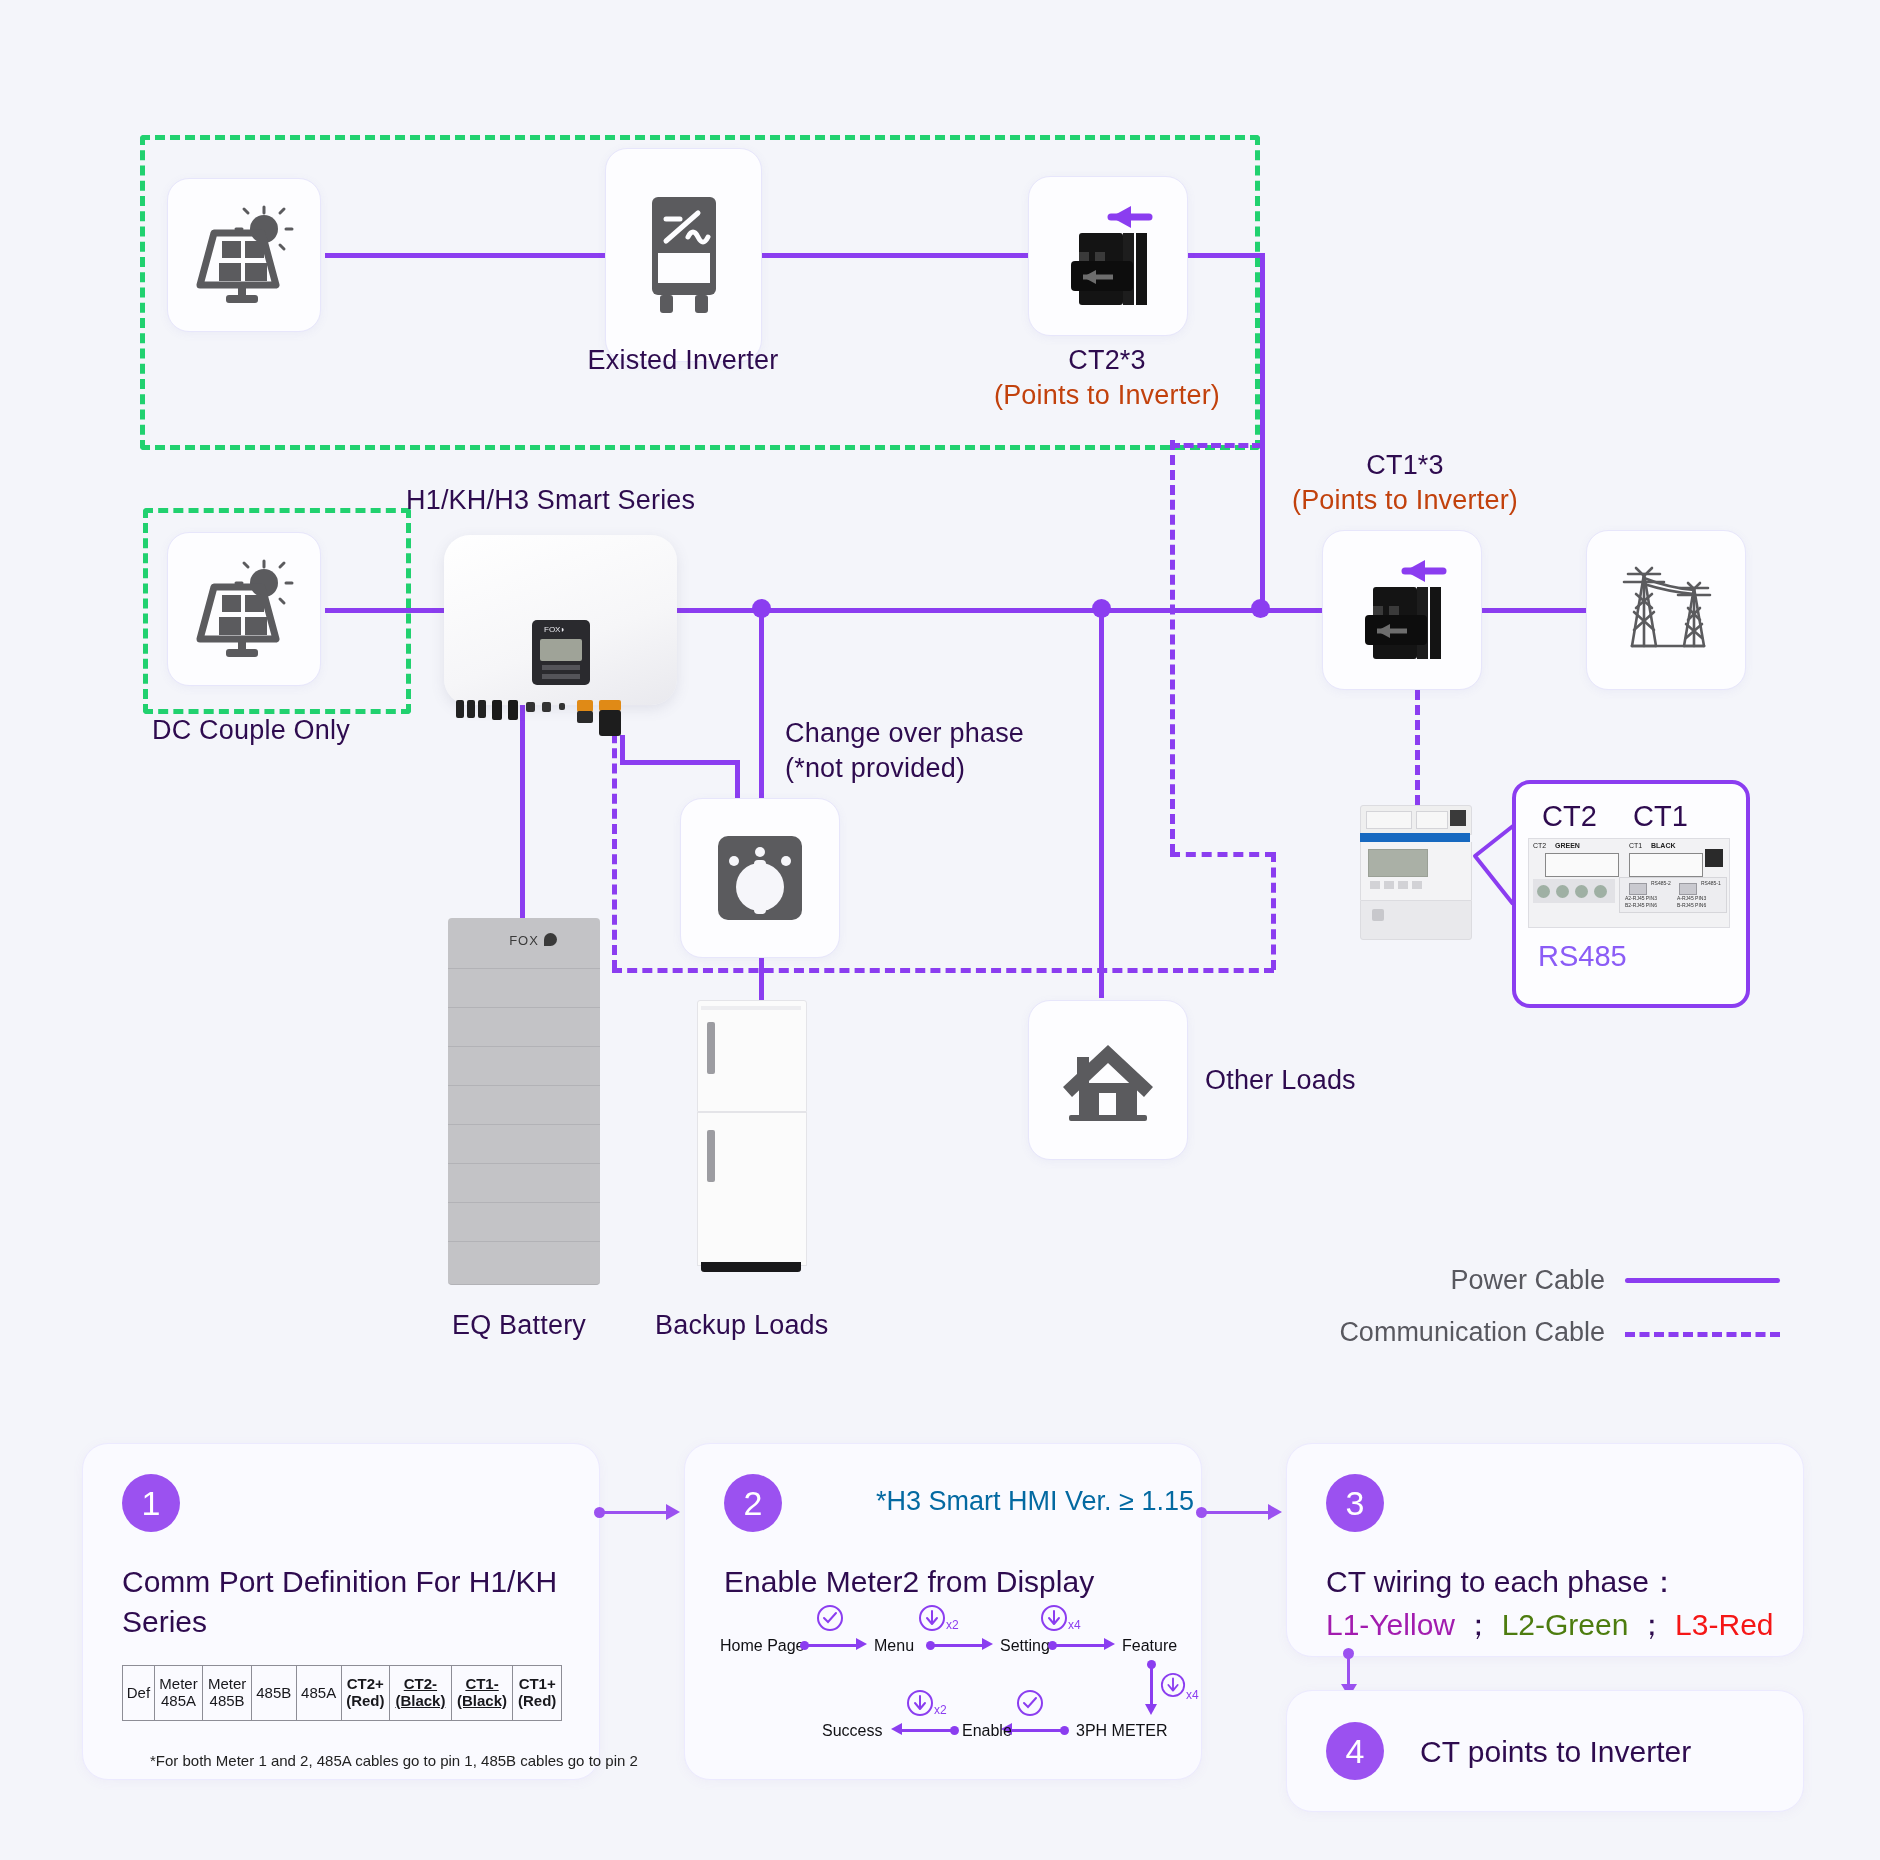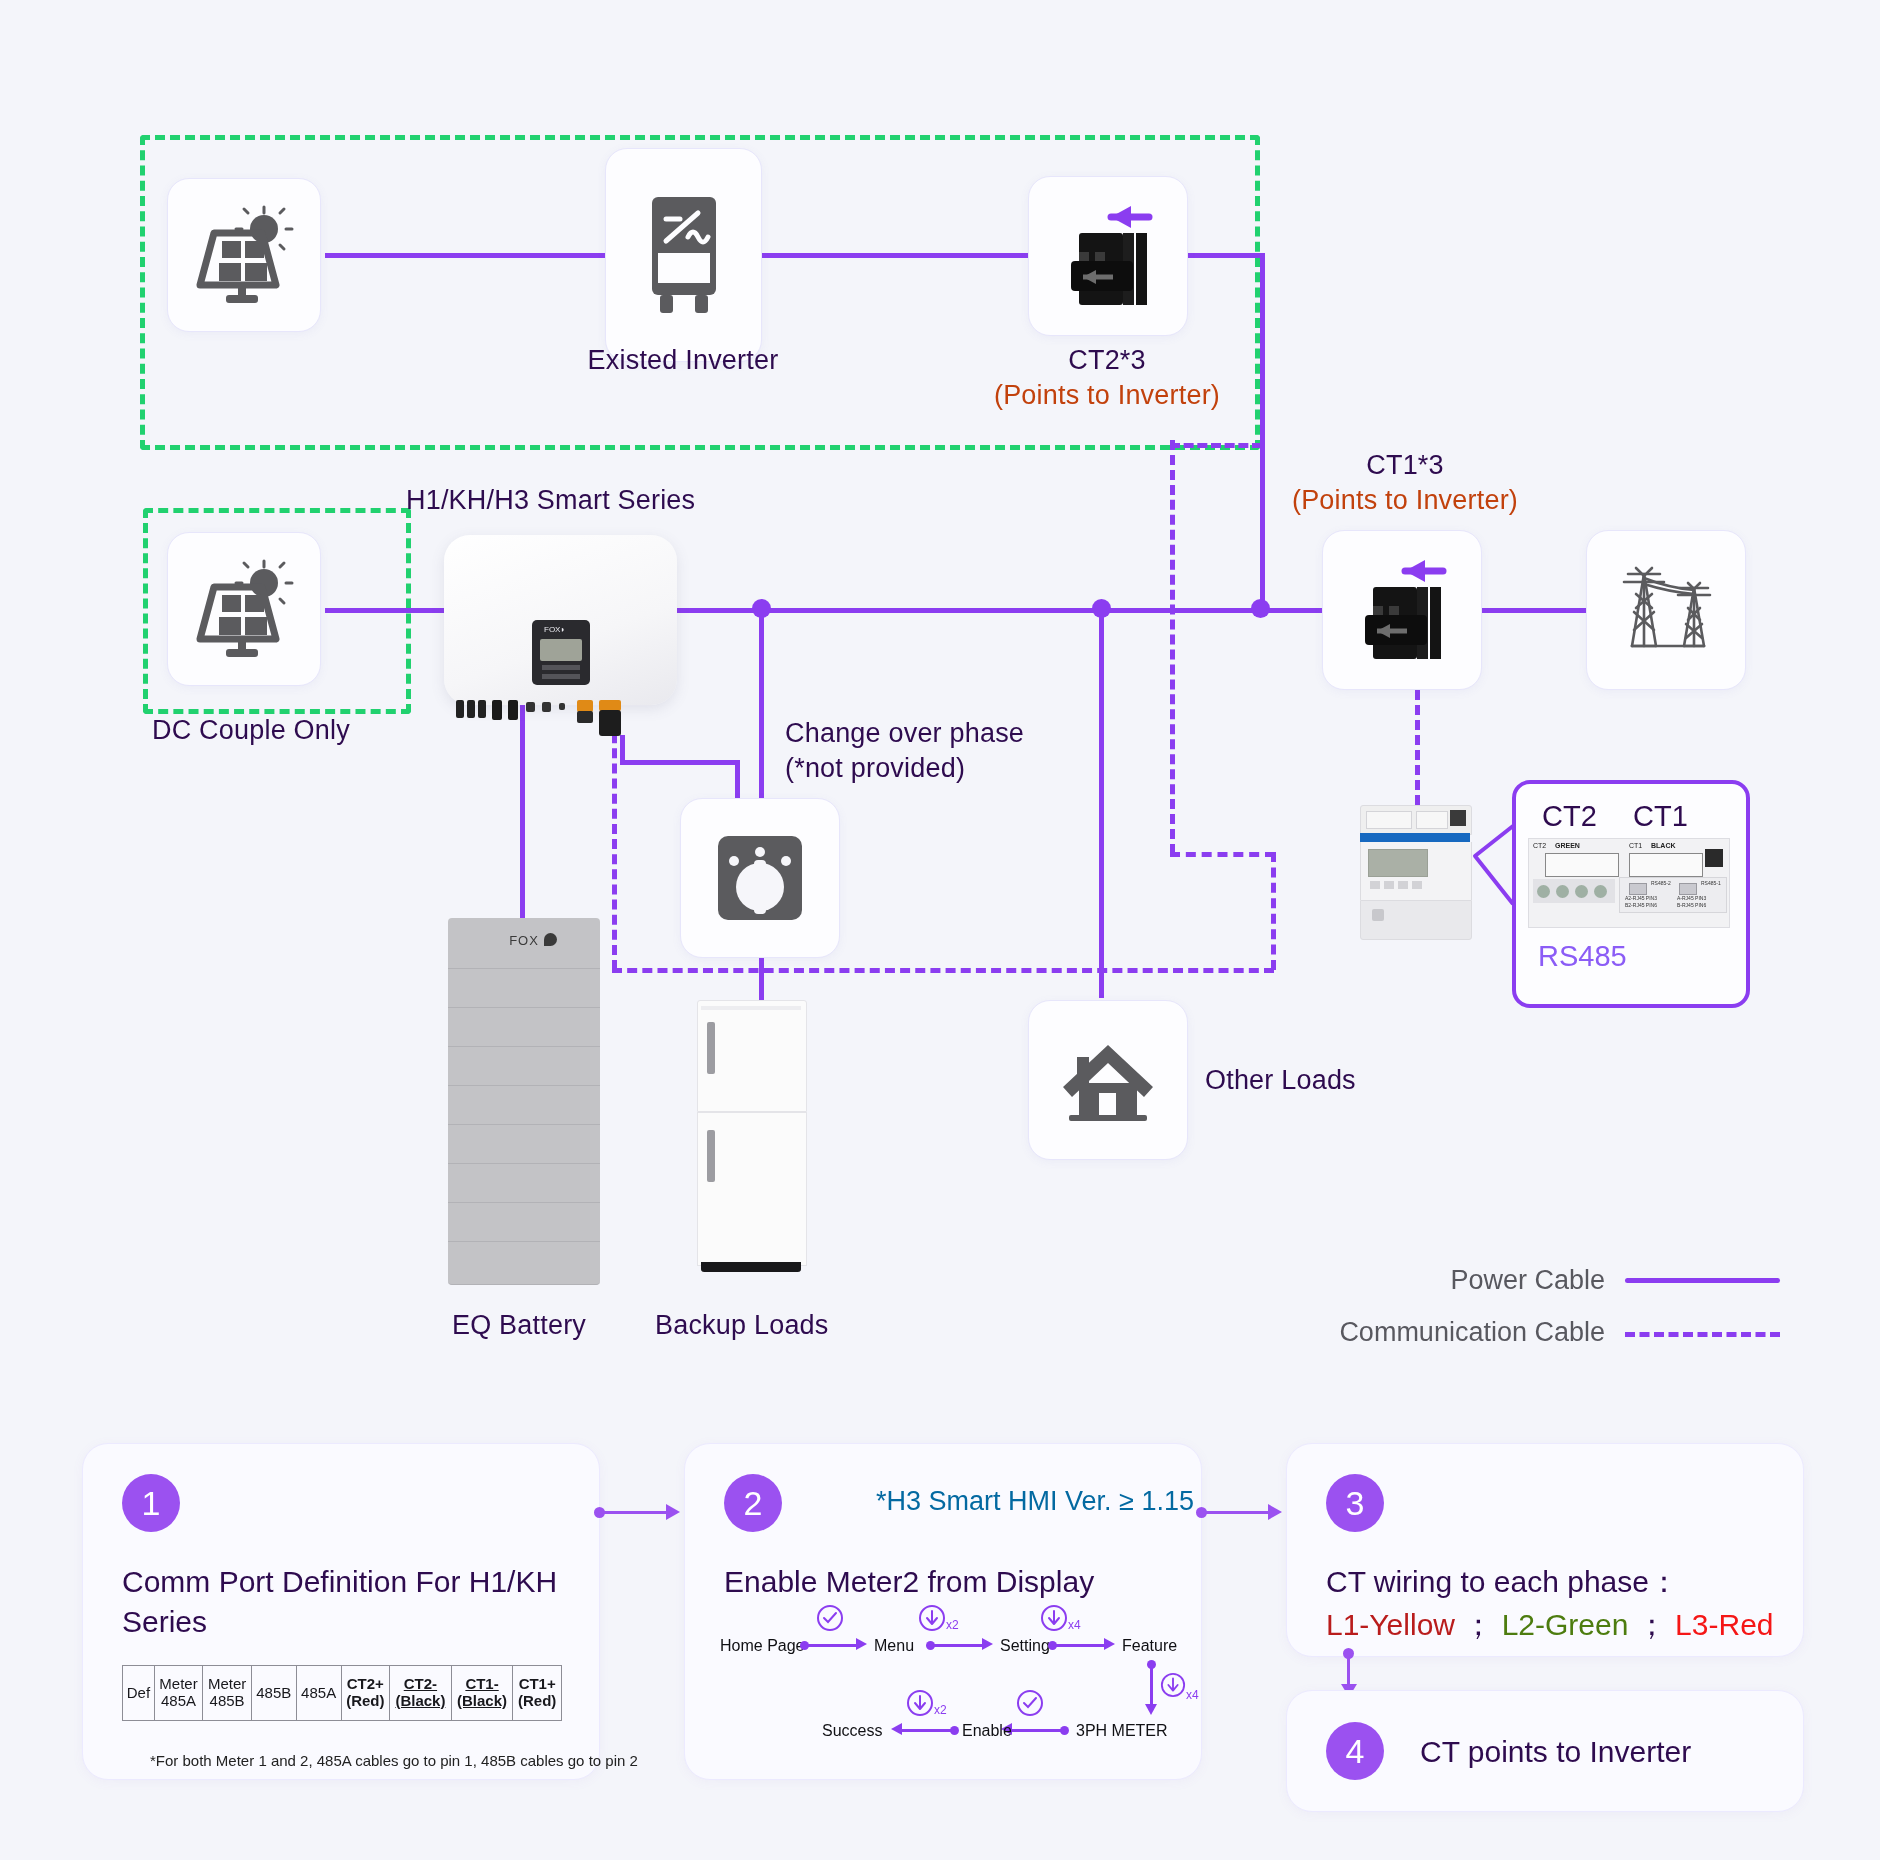--- a/index.html
+++ b/index.html
@@ -510,21 +510,21 @@
 <div class="abs" style="left:1268px;top:1502px;">
   <svg width="20" height="20" viewBox="0 0 20 20">
       <path d="M0 2 L14 10 L0 18 z" fill="#9b51f0"></path>
     </svg>
 </div>
 
 <div class="card" style="left:1286px;top:1443px;width:516px;height:212px;"></div>
 <div class="badge" style="left:1326px;top:1474px;">3</div>
 <div class="card-title" style="left:1326px;top:1562px;width:440px;">CT wiring to each phase：</div>
 <div class="abs" style="left:1326px;top:1605px;font-size:30px;white-space:nowrap;">
-  <span style="color:#b91c1c;">L1-Yellow</span>
+  <span style="color:#a21caf;">L1-Yellow</span>
   <span style="color:#2e0b4f;">；</span>
   <span style="color:#4d7c0f;">L2-Green</span>
   <span style="color:#2e0b4f;">；</span>
   <span style="color:#f51616;">L3-Red</span>
 </div>
 
 <div class="conn-dot" style="left:1343px;top:1648px;"></div>
 <div class="conn-v" style="left:1347px;top:1654px;height:34px;"></div>
 <div class="abs" style="left:1340px;top:1684px;">
   <svg width="18" height="18" viewBox="0 0 18 18">

